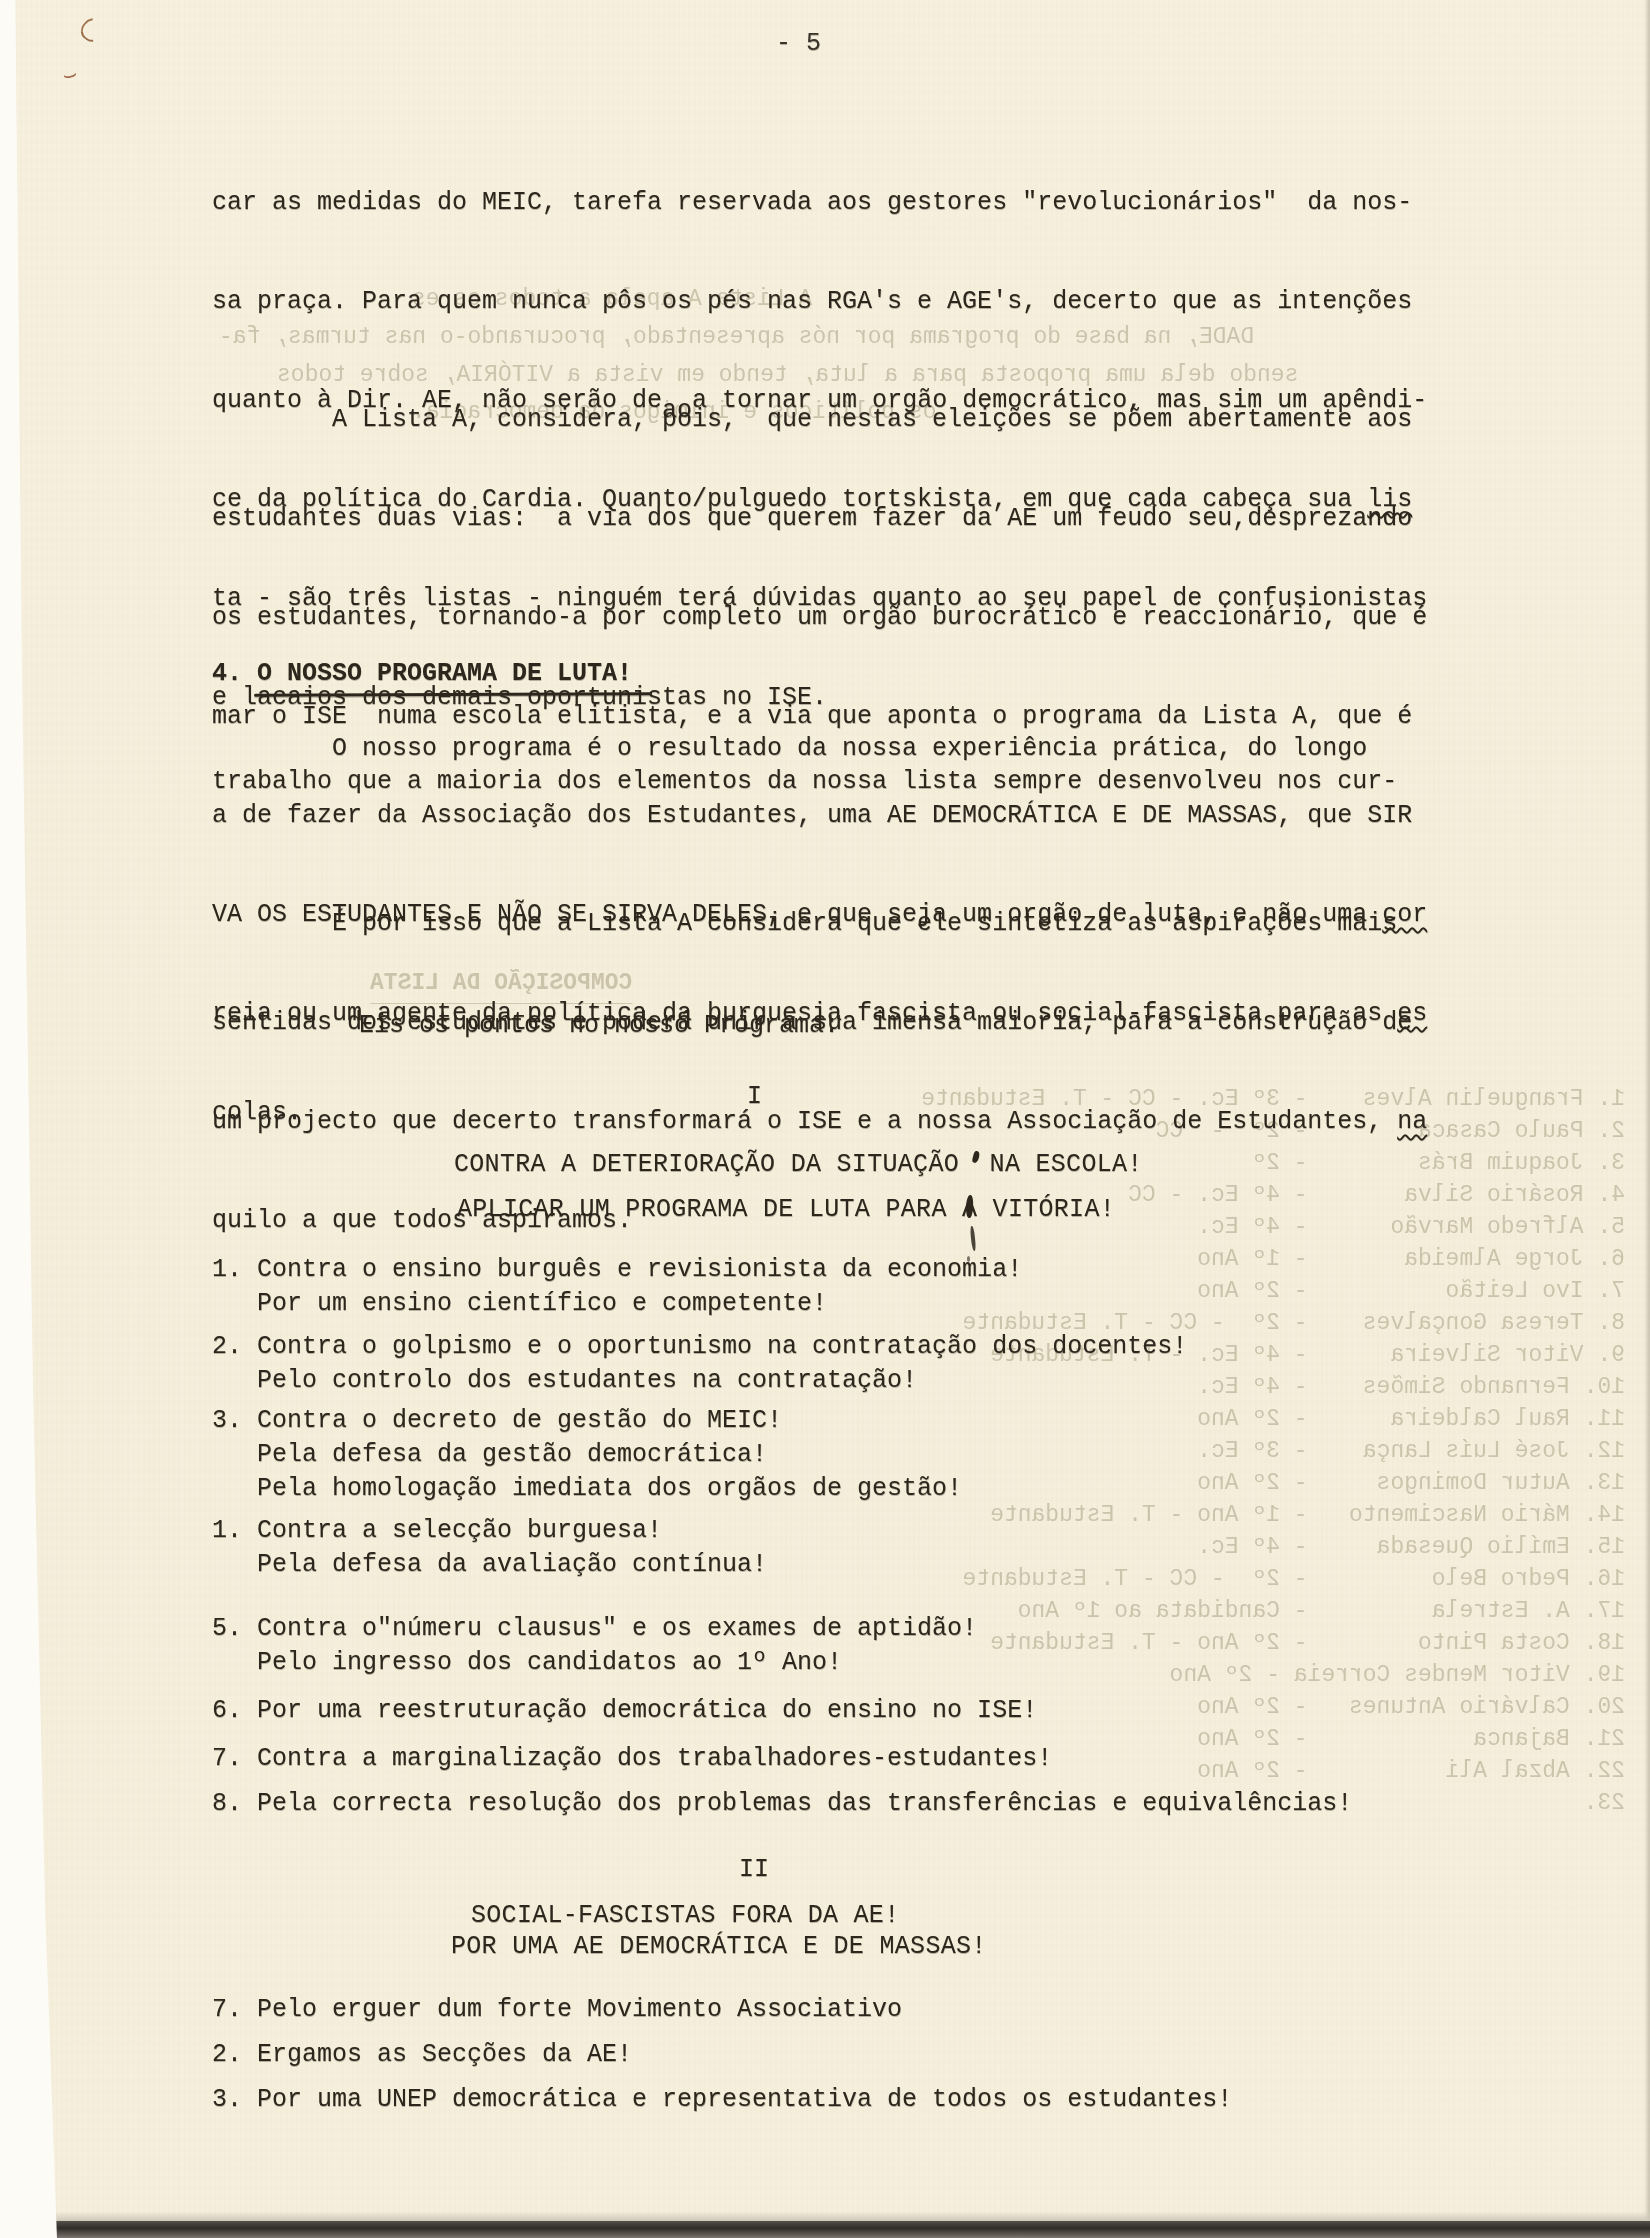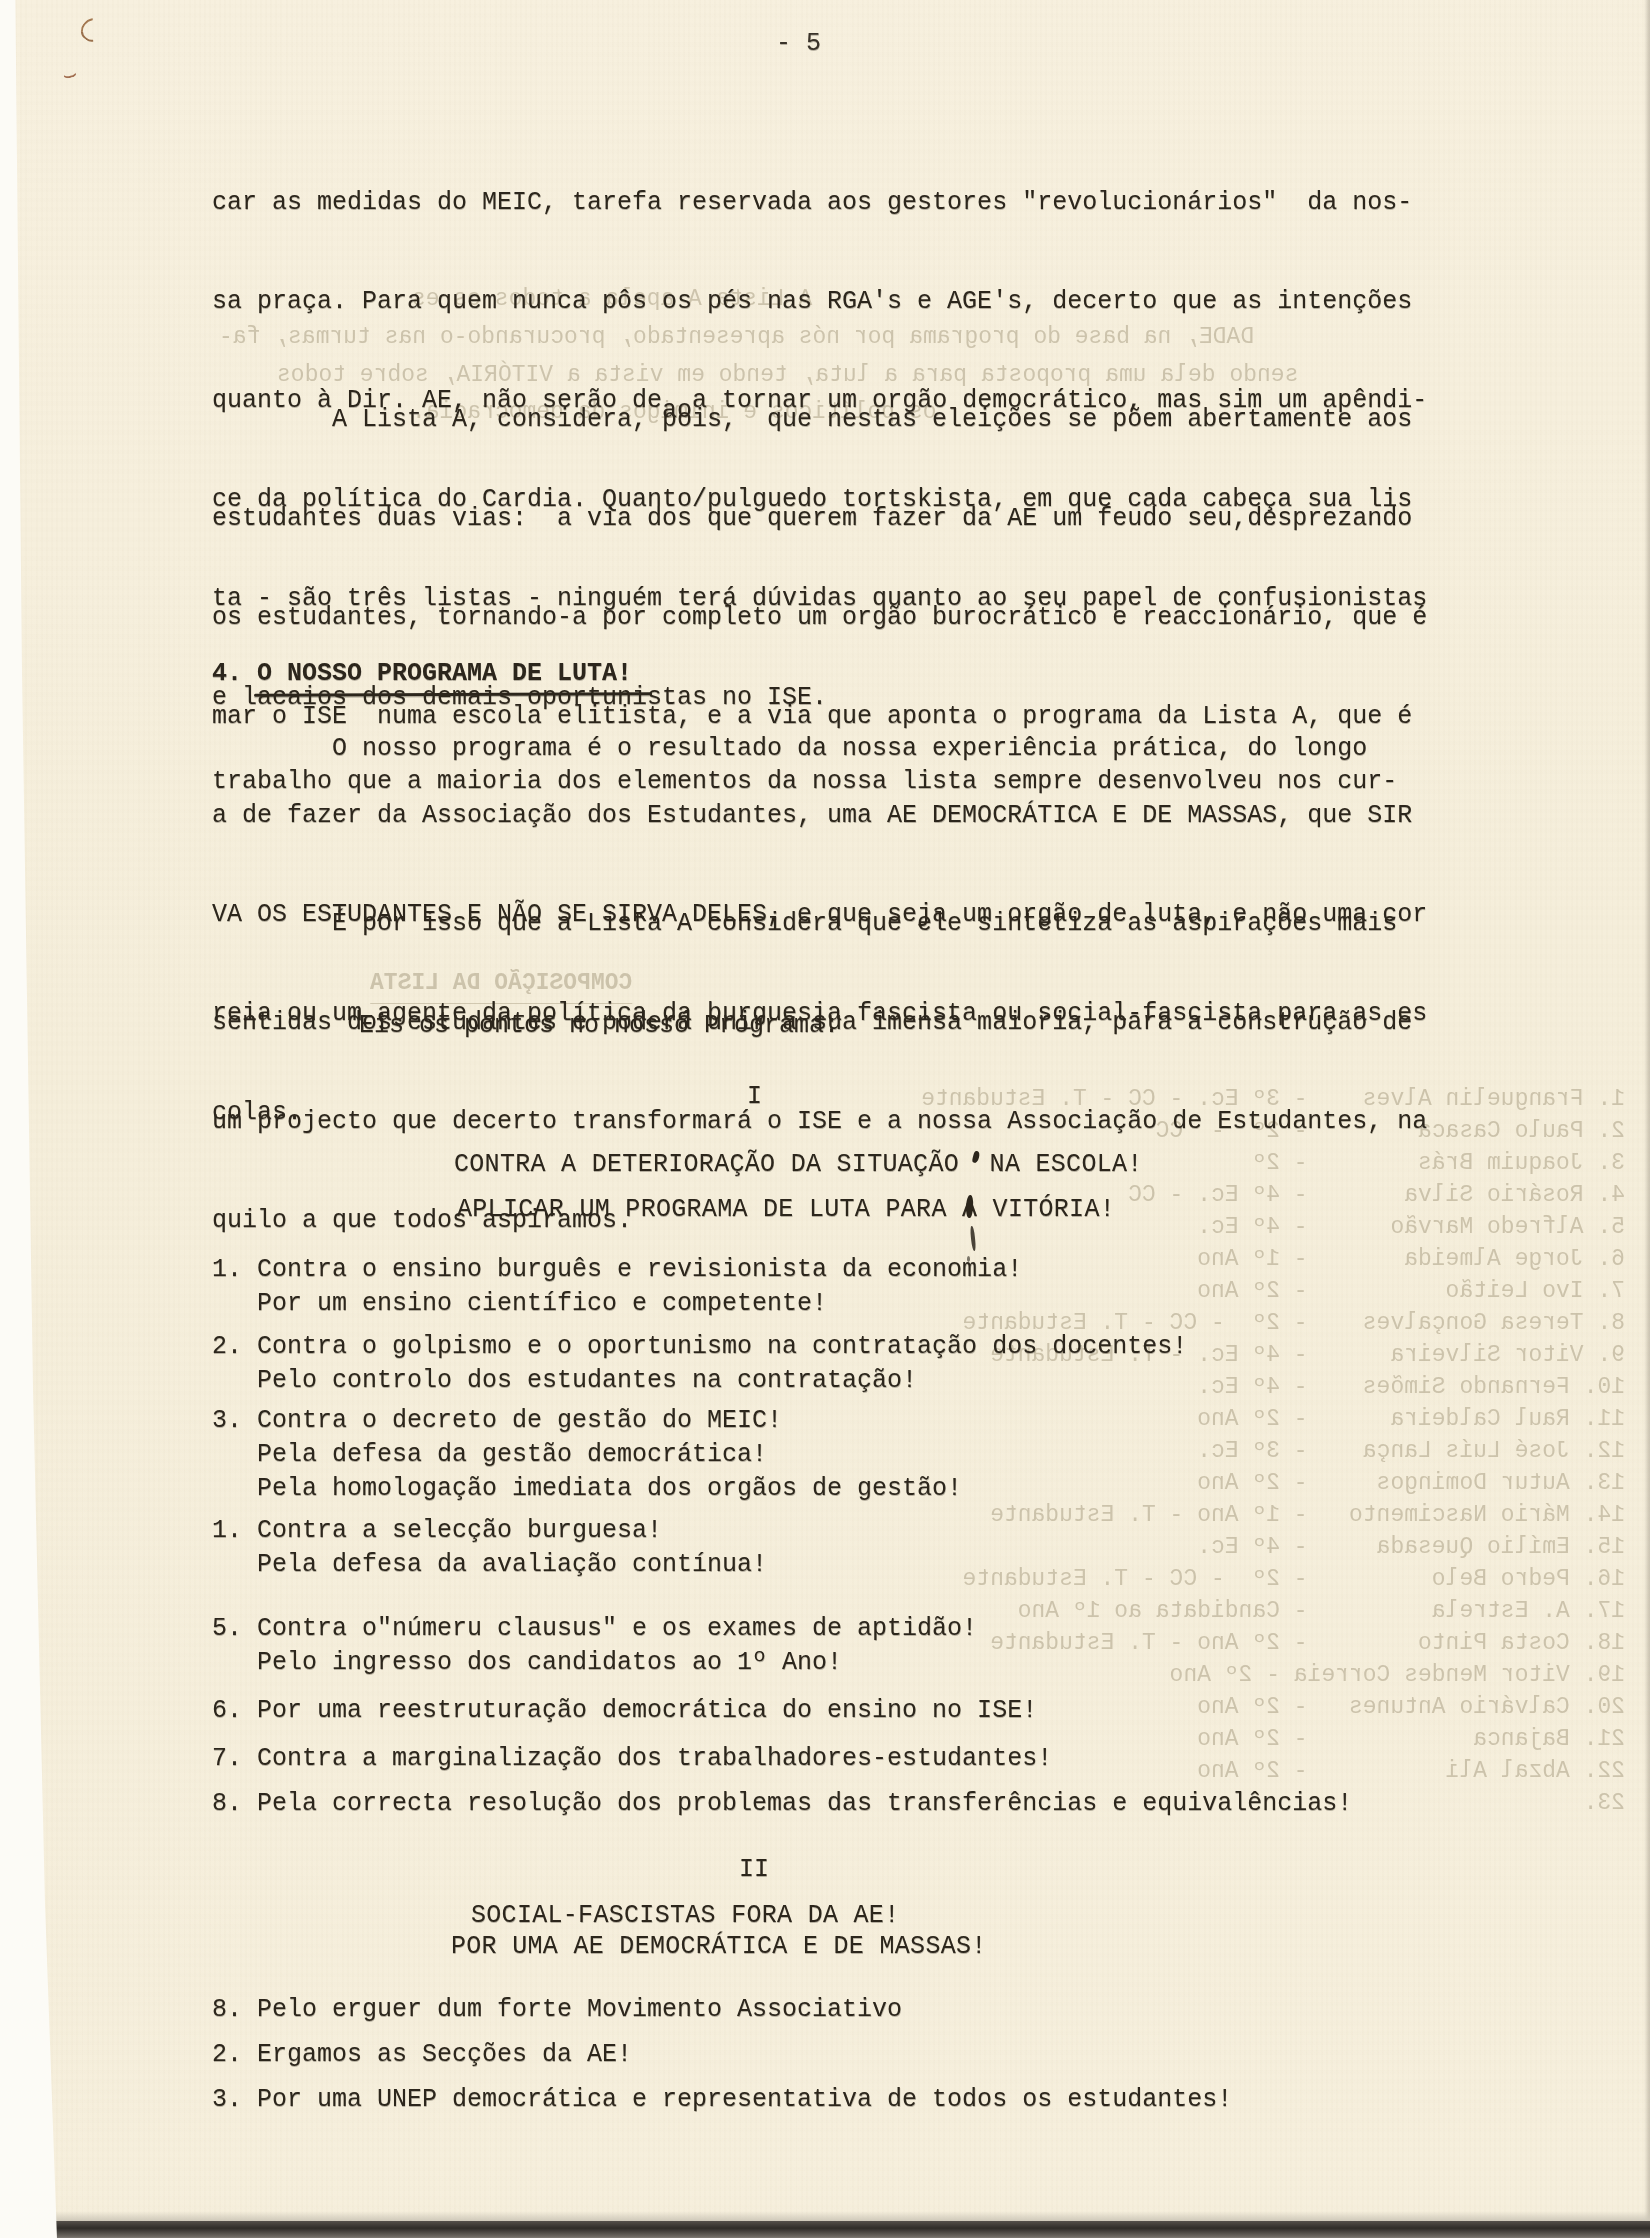--- a/index.html
+++ b/index.html
@@ -30,21 +30,21 @@
   .edge-right { position:absolute; top:0; right:0; width:6.4px; height:2239px; z-index:5;
     background:linear-gradient(270deg, rgba(120,112,98,0.35), rgba(120,112,98,0)); }
 
   
   .blk { position:absolute; z-index:3; }
   .typed { text-shadow:0.3px 0.5px 0 rgba(44,38,28,0.30); }
   .para  { left:212px; }
   .ln { display:block; }
   .caps-heading { font-weight:normal; letter-spacing:0.3px; }
   .insert-below { display:inline-block; transform:translateY(10.3px); }
-  .cont { text-decoration-style:wavy; text-decoration-thickness:1.9px; text-underline-offset:6.4px; }
+  .cont { text-decoration:underline; text-decoration-style:wavy; text-decoration-thickness:1.9px; text-underline-offset:6.4px; }
 
   .h4wrap { left:212px; top:657px; font-weight:bold; }
   .h4-underline { position:absolute; left:254px; top:693px; width:398px; height:3.2px; z-index:3;
     background:#2c261c; border-radius:1.9px; transform:rotate(-0.25deg);
     box-shadow:0 1.3px 0 rgba(44,38,28,0.25); }
 
   .page-marker { left:776px; top:27px; color:#3a332a; }
 
   
   .bleed {
@@ -155,21 +155,21 @@
   <div class="blk typed para" style="top:1612px; line-height:34px"><span class="ln">5. Contra o"númeru clausus" e os exames de aptidão!</span><span class="ln">   Pelo ingresso dos candidatos ao 1º Ano!</span></div>
   <div class="blk typed para" style="top:1694px; line-height:34px"><span class="ln">6. Por uma reestruturação democrática do ensino no ISE!</span></div>
   <div class="blk typed para" style="top:1742px; line-height:34px"><span class="ln">7. Contra a marginalização dos trabalhadores-estudantes!</span></div>
   <div class="blk typed para" style="top:1787px; line-height:34px"><span class="ln">8. Pela correcta resolução dos problemas das transferências e equivalências!</span></div>
 
   
   <div class="blk typed" style="left:739px; top:1853px">II</div>
   <div class="blk typed caps-heading" style="left:471px; top:1899px">SOCIAL-FASCISTAS FORA DA AE!</div>
   <div class="blk typed caps-heading" style="left:451px; top:1930px">POR UMA AE DEMOCRÁTICA E DE MASSAS!</div>
 
-  <div class="blk typed para" style="top:1993px; line-height:34px"><span class="ln">8. Pelo erguer dum forte Movimento Associativo</span></div>
+  <div class="blk typed para" style="top:1993px; line-height:34px"><span class="ln">7. Pelo erguer dum forte Movimento Associativo</span></div>
   <div class="blk typed para" style="top:2038px; line-height:34px"><span class="ln">2. Ergamos as Secções da AE!</span></div>
   <div class="blk typed para" style="top:2083px; line-height:34px"><span class="ln">3. Por uma UNEP democrática e representativa de todos os estudantes!</span></div>
 
   
   <div class="edge-left"></div>
   <div class="edge-right"></div>
   <div class="edge-bottom"></div>
   <div class="edge-bottom-dark"></div>
 </div>
 

